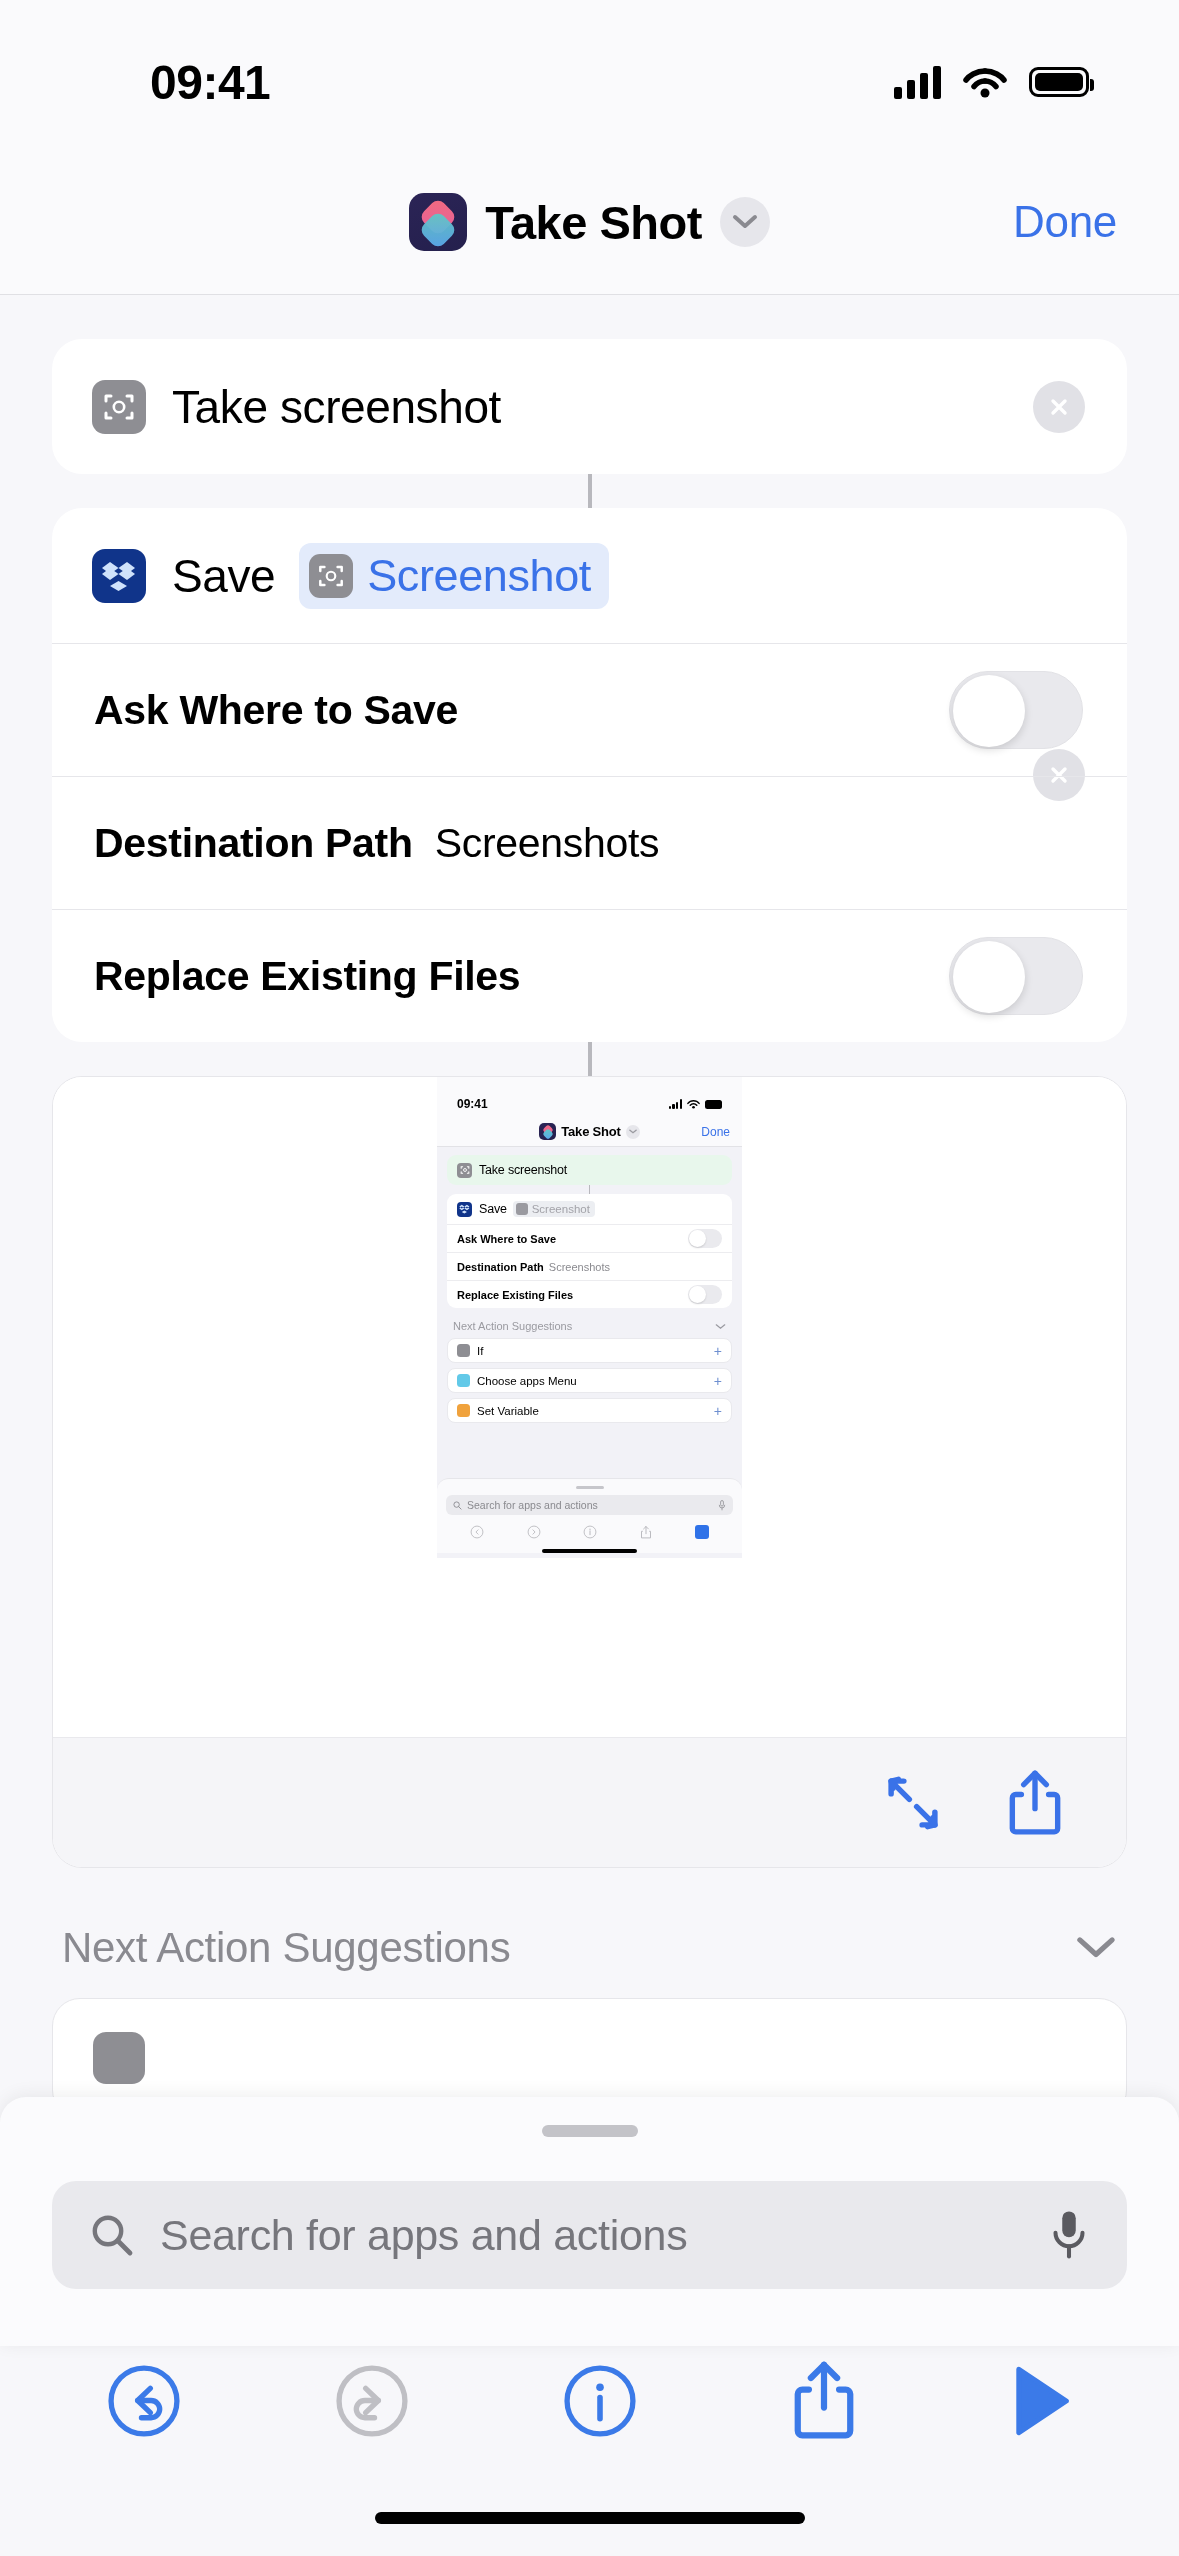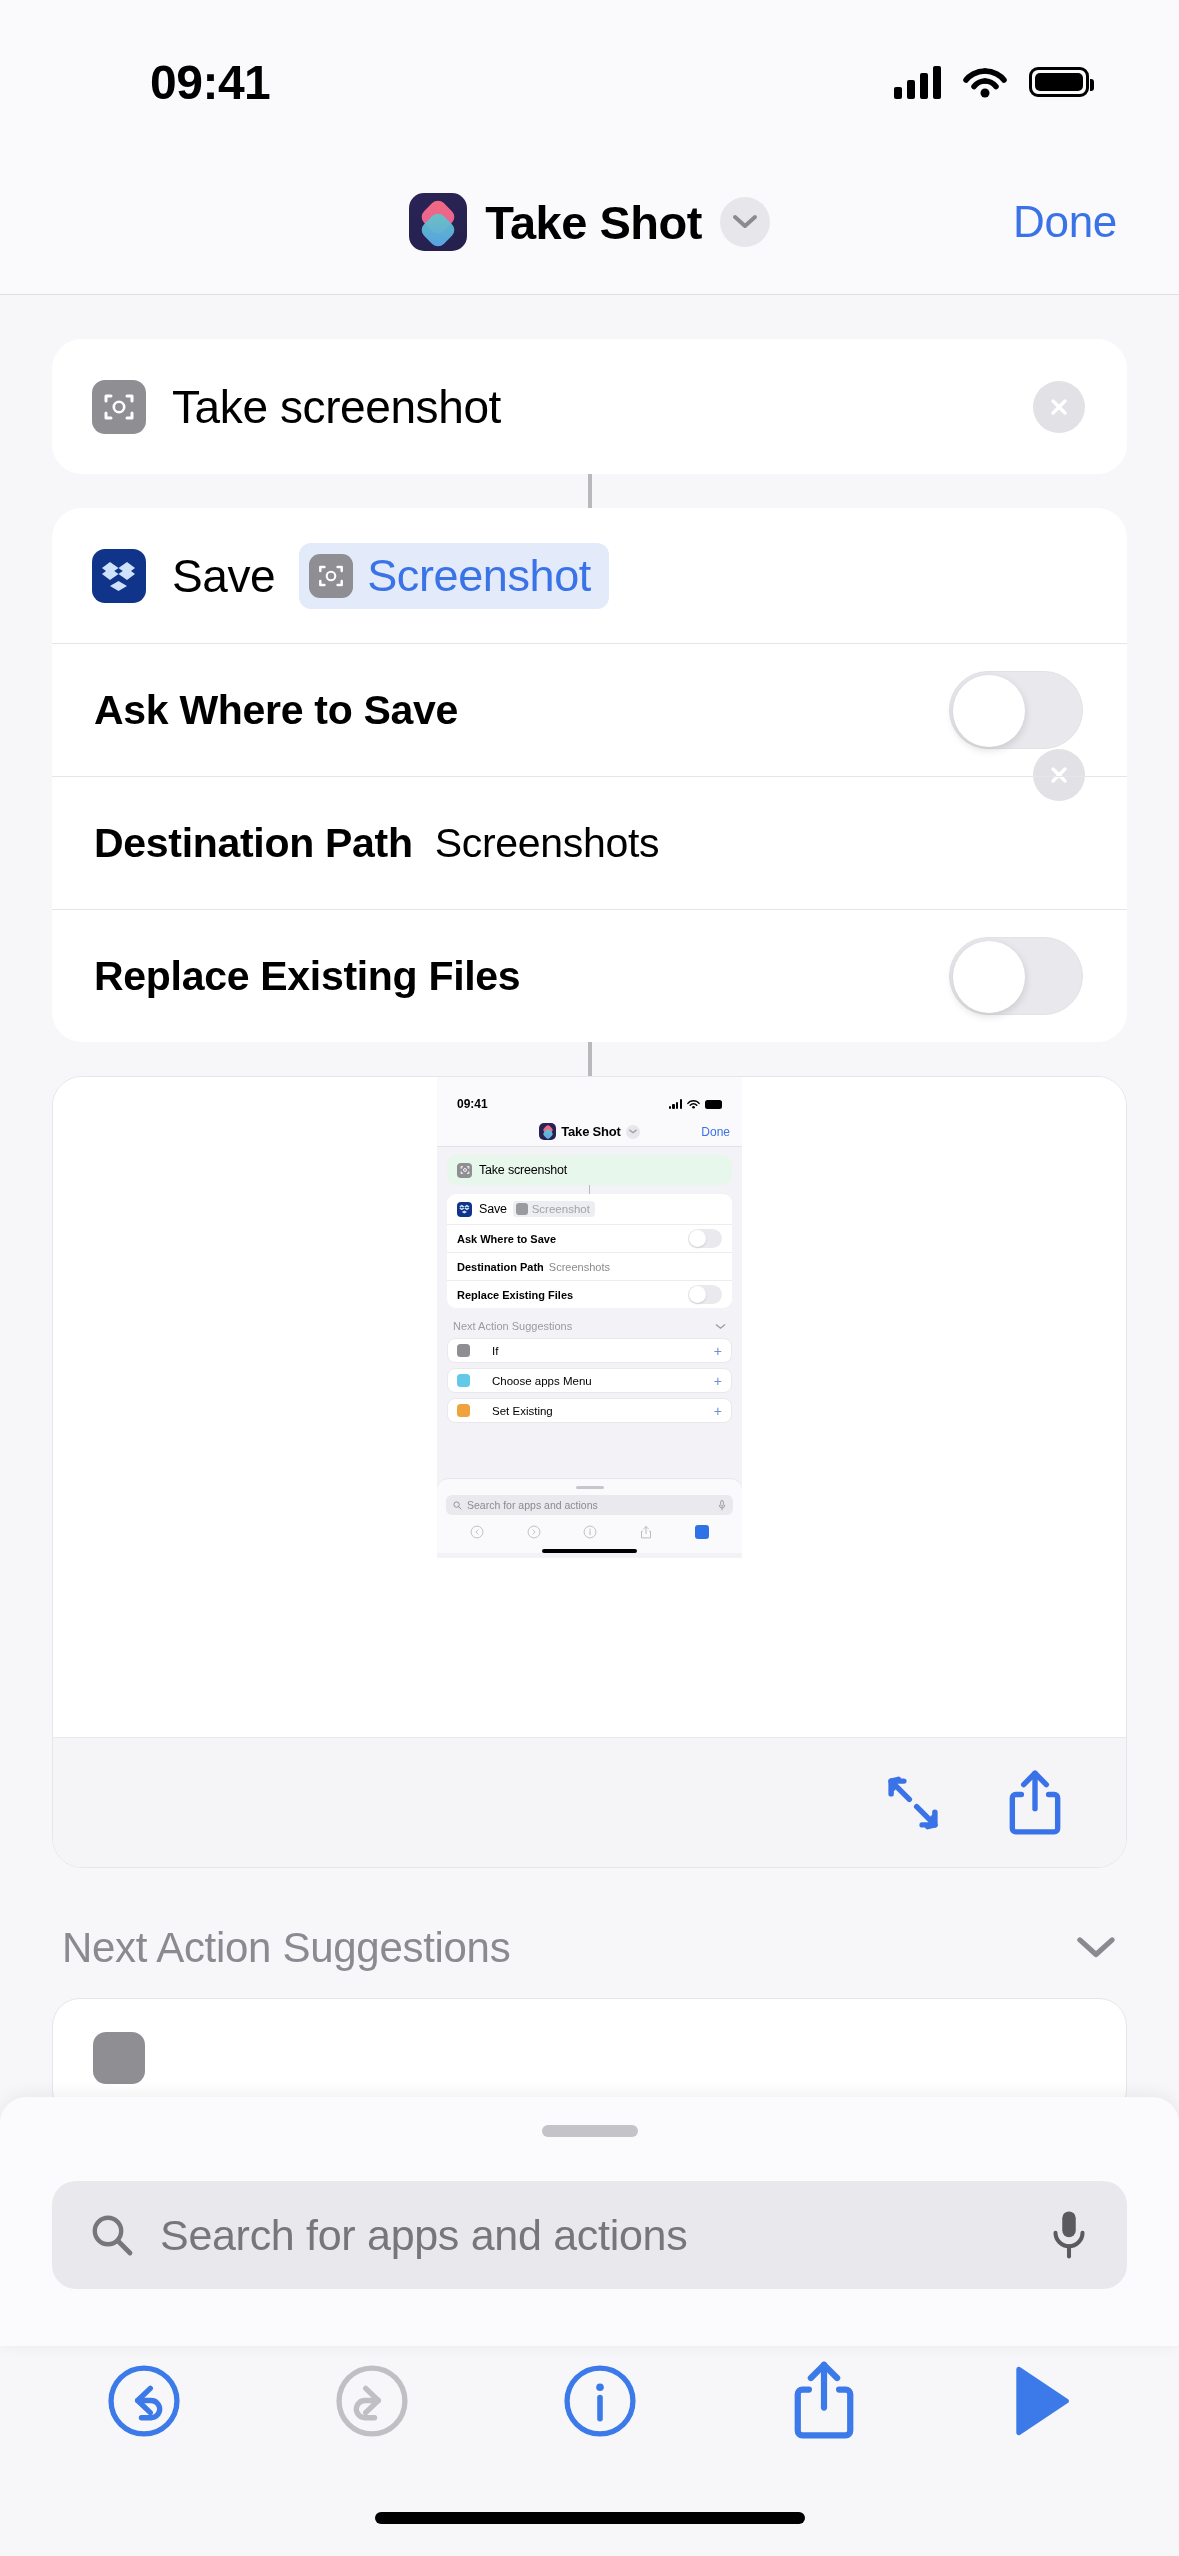--- a/index.html
+++ b/index.html
@@ -110,21 +110,21 @@
   .m-conn{width:1.5px;height:9px;background:#b8b8bd;margin:0 auto;}
   .m-prow{display:flex;align-items:center;height:28px;padding:0 10px;border-top:1px solid #ececef;position:relative;}
   .m-plabel{font-size:11px;font-weight:700;color:#000;font-family:"Liberation Sans",sans-serif;}
   .m-pval{font-size:11px;color:#8a8a8f;margin-left:5px;font-family:"Liberation Sans",sans-serif;}
   .m-tog{position:absolute;right:10px;width:34px;height:19px;border-radius:10px;background:#eaeaee;}
   .m-tog i{position:absolute;left:1px;top:1px;width:17px;height:17px;border-radius:50%;background:#fff;box-shadow:0 1px 2px rgba(0,0,0,.15);}
   .m-sugg-head{display:flex;align-items:center;justify-content:space-between;padding:12px 6px 6px;}
   .m-sugg-head span{font-size:11px;color:#9a9aa0;font-family:"Liberation Sans",sans-serif;}
   .m-sugg{background:#fff;border:1px solid #e9e9ed;border-radius:8px;height:25px;display:flex;align-items:center;padding:0 9px;margin-bottom:5px;position:relative;}
   .m-sugg .si{width:13px;height:13px;border-radius:3.5px;flex:none;}
-  .m-sugg .sl{font-size:11.5px;color:#000;margin-left:22px;font-family:"Liberation Sans",sans-serif;}
+  .m-sugg .sl{font-size:11.5px;color:#000;margin-left:7px;font-family:"Liberation Sans",sans-serif;}
   .m-sugg .sp{position:absolute;right:9px;color:#6e8fd0;font-size:14px;line-height:1;font-family:"Liberation Sans",sans-serif;}
   .mini-gap{height:50px;background:#f2f2f7;}
   .mini-sheet{background:#fafafc;border-top:1px solid #e6e6ea;border-radius:12px 12px 0 0;padding:5px 0 0;}
   .mini-grab{width:28px;height:3px;background:#c6c6cb;border-radius:2px;margin:2px auto 6px;}
   .mini-search{margin:0 9px;height:20px;background:#eaeaee;border-radius:6px;display:flex;align-items:center;padding:0 7px;position:relative;}
   .mini-search span{font-size:10.5px;color:#8a8a8f;margin-left:5px;font-family:"Liberation Sans",sans-serif;}
   .mini-tools{display:flex;align-items:center;justify-content:space-around;height:34px;padding:0 12px;}
   .mini-home{width:95px;height:4px;background:#000;border-radius:3px;margin:0 auto 5px;}
 
   .preview-bar{ height:130px;background:#f5f5f8;border-top:1px solid #e9e9ed;
@@ -350,21 +350,21 @@
               <div class="sl">If</div>
               <div class="sp">+</div>
             </div>
             <div class="m-sugg">
               <div class="si" style="background:#62c9e8"></div>
               <div class="sl">Choose apps Menu</div>
               <div class="sp">+</div>
             </div>
             <div class="m-sugg">
               <div class="si" style="background:#f0a23c"></div>
-              <div class="sl">Set Existing</div>
+              <div class="sl">Set Variable</div>
               <div class="sp">+</div>
             </div>
           </div>
           <div class="mini-gap"></div>
           <div class="mini-sheet">
             <div class="mini-grab"></div>
             <div class="mini-search">
               <svg width="9" height="9" viewBox="0 0 20 20">
                   <circle cx="8" cy="8" r="6" stroke="#8a8a8f" stroke-width="2" fill="none"></circle>
                   <path d="M12.5 12.5 L18 18" stroke="#8a8a8f" stroke-width="2" stroke-linecap="round"></path>

